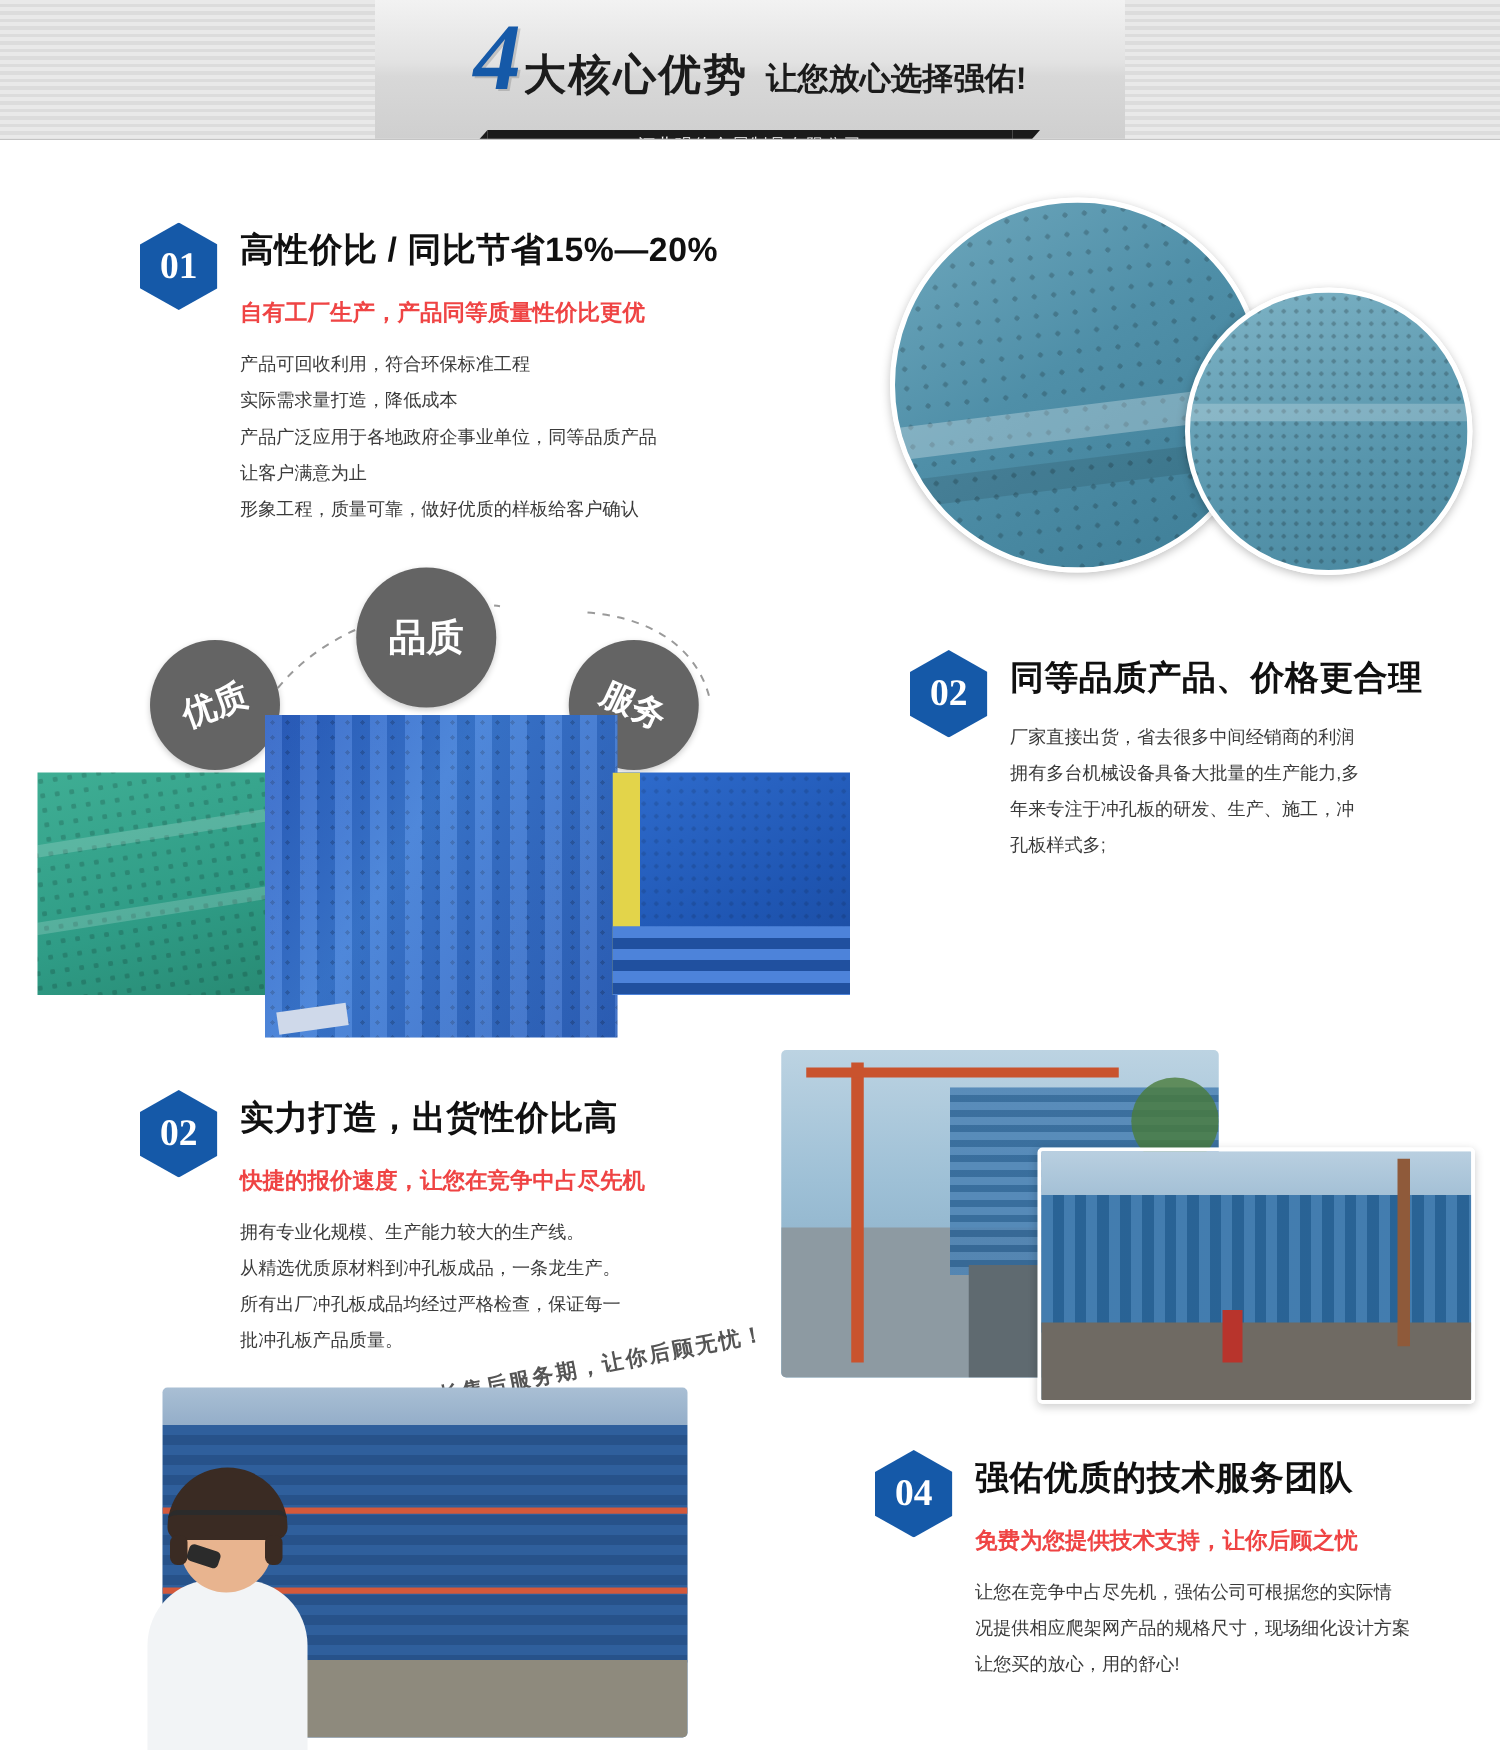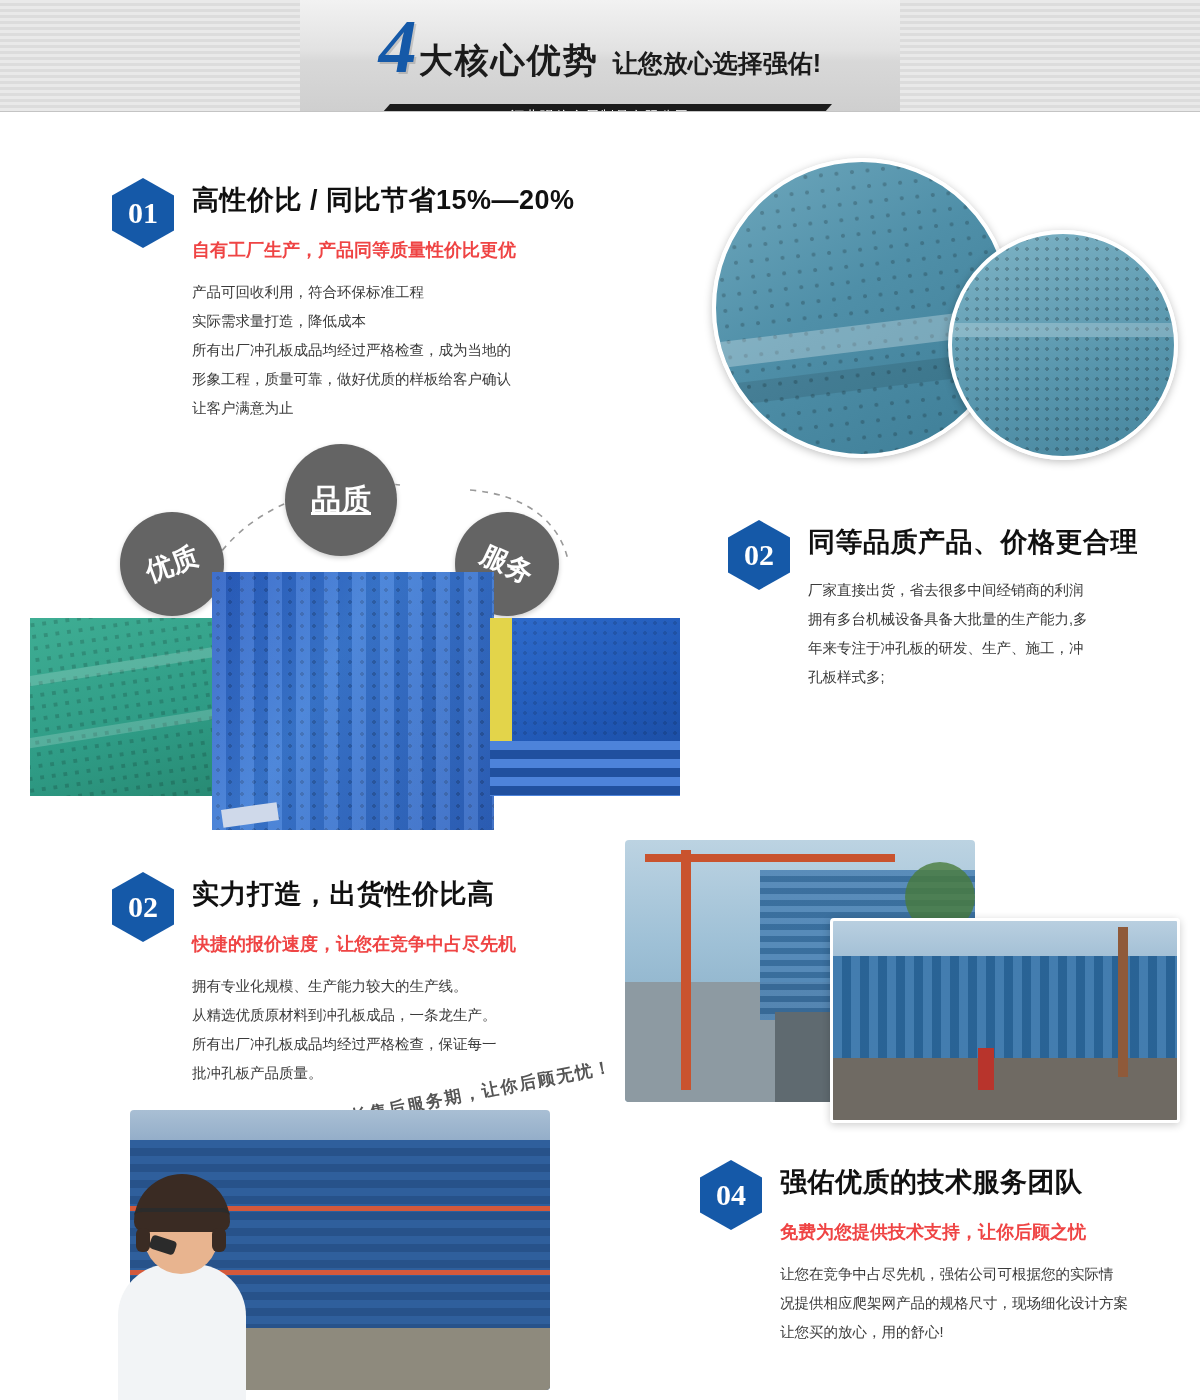--- a/index.html
+++ b/index.html
@@ -147,23 +147,23 @@
 </div>
 
 <div class="block" style="left:112px; top:178px; width:500px;">
   <div class="hex">01</div>
   <div style="padding-top:4px;">
     <div class="adv-title">高性价比 / 同比节省15%—20%</div>
     <div class="adv-sub">自有工厂生产，产品同等质量性价比更优</div>
     <div class="adv-body">
       <div>产品可回收利用，符合环保标准工程</div>
       <div>实际需求量打造，降低成本</div>
-      <div>所有出厂冲孔板成品均经过严格检查，成为当地的</div>
+      <div>产品广泛应用于各地政府企事业单位，同等品质产品</div>
+      <div>让客户满意为止</div>
       <div>形象工程，质量可靠，做好优质的样板给客户确认</div>
-      <div>让客户满意为止</div>
     </div>
   </div>
 </div>
 
 <div class="photo circle-photo" style="left:712px; top:158px; width:300px; height:300px;
      background:linear-gradient(145deg,#6fa8bd 0%,#4f8fa8 45%,#3d7d96 100%);">
   <div class="perf-dots" style="opacity:.55; background-size:13px 13px; transform:rotate(-6deg) scale(1.2);"></div>
   <div style="position:absolute; left:-10px; top:55%; width:340px; height:26px; background:rgba(255,255,255,.28); transform:rotate(-7deg);"></div>
   <div style="position:absolute; left:-10px; top:70%; width:340px; height:22px; background:rgba(0,0,0,.10); transform:rotate(-7deg);"></div>
 </div>
@@ -174,21 +174,21 @@
 </div>
 
 <svg class="dashed-arc" style="left:120px; top:440px;" width="470" height="160">
   <path d="M95,120 C140,55 230,38 280,45" stroke="#9a9a9a" stroke-width="1.6" fill="none" stroke-dasharray="6,6"></path>
   <path d="M350,50 C410,55 440,85 448,120" stroke="#9a9a9a" stroke-width="1.6" fill="none" stroke-dasharray="6,6"></path>
 </svg>
 
 <div class="grey-circle" style="left:120px; top:512px; width:104px; height:104px;">
   <span style="font-size:27px; transform:rotate(-20deg); display:inline-block;">优质</span>
 </div>
-<div class="grey-circle" style="left:285px; top:444px; width:112px; height:112px;text-decoration:underline;">
+<div class="grey-circle" style="left:285px; top:454px; width:112px; height:112px;">
   <span style="font-size:30px;">品质</span>
 </div>
 <div class="grey-circle" style="left:455px; top:512px; width:104px; height:104px;">
   <span style="font-size:27px; transform:rotate(25deg); display:inline-block;">服务</span>
 </div>
 
 <div class="photo" style="left:30px; top:618px; width:250px; height:178px;
      background:linear-gradient(160deg,#3fae94 0%,#2f9c86 55%,#26866f 100%);">
   <div class="perf-dots" style="opacity:.45; background-size:9px 9px; transform:rotate(-8deg) scale(1.3);"></div>
   <div style="position:absolute; left:-20px; top:20%; width:320px; height:10px; background:rgba(255,255,255,.18); transform:rotate(-9deg);"></div>

